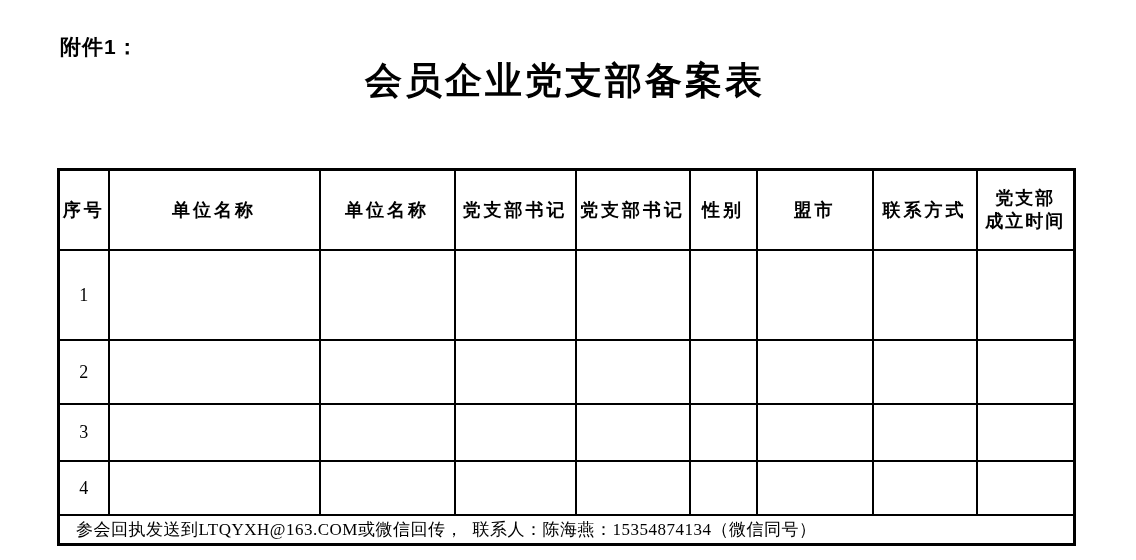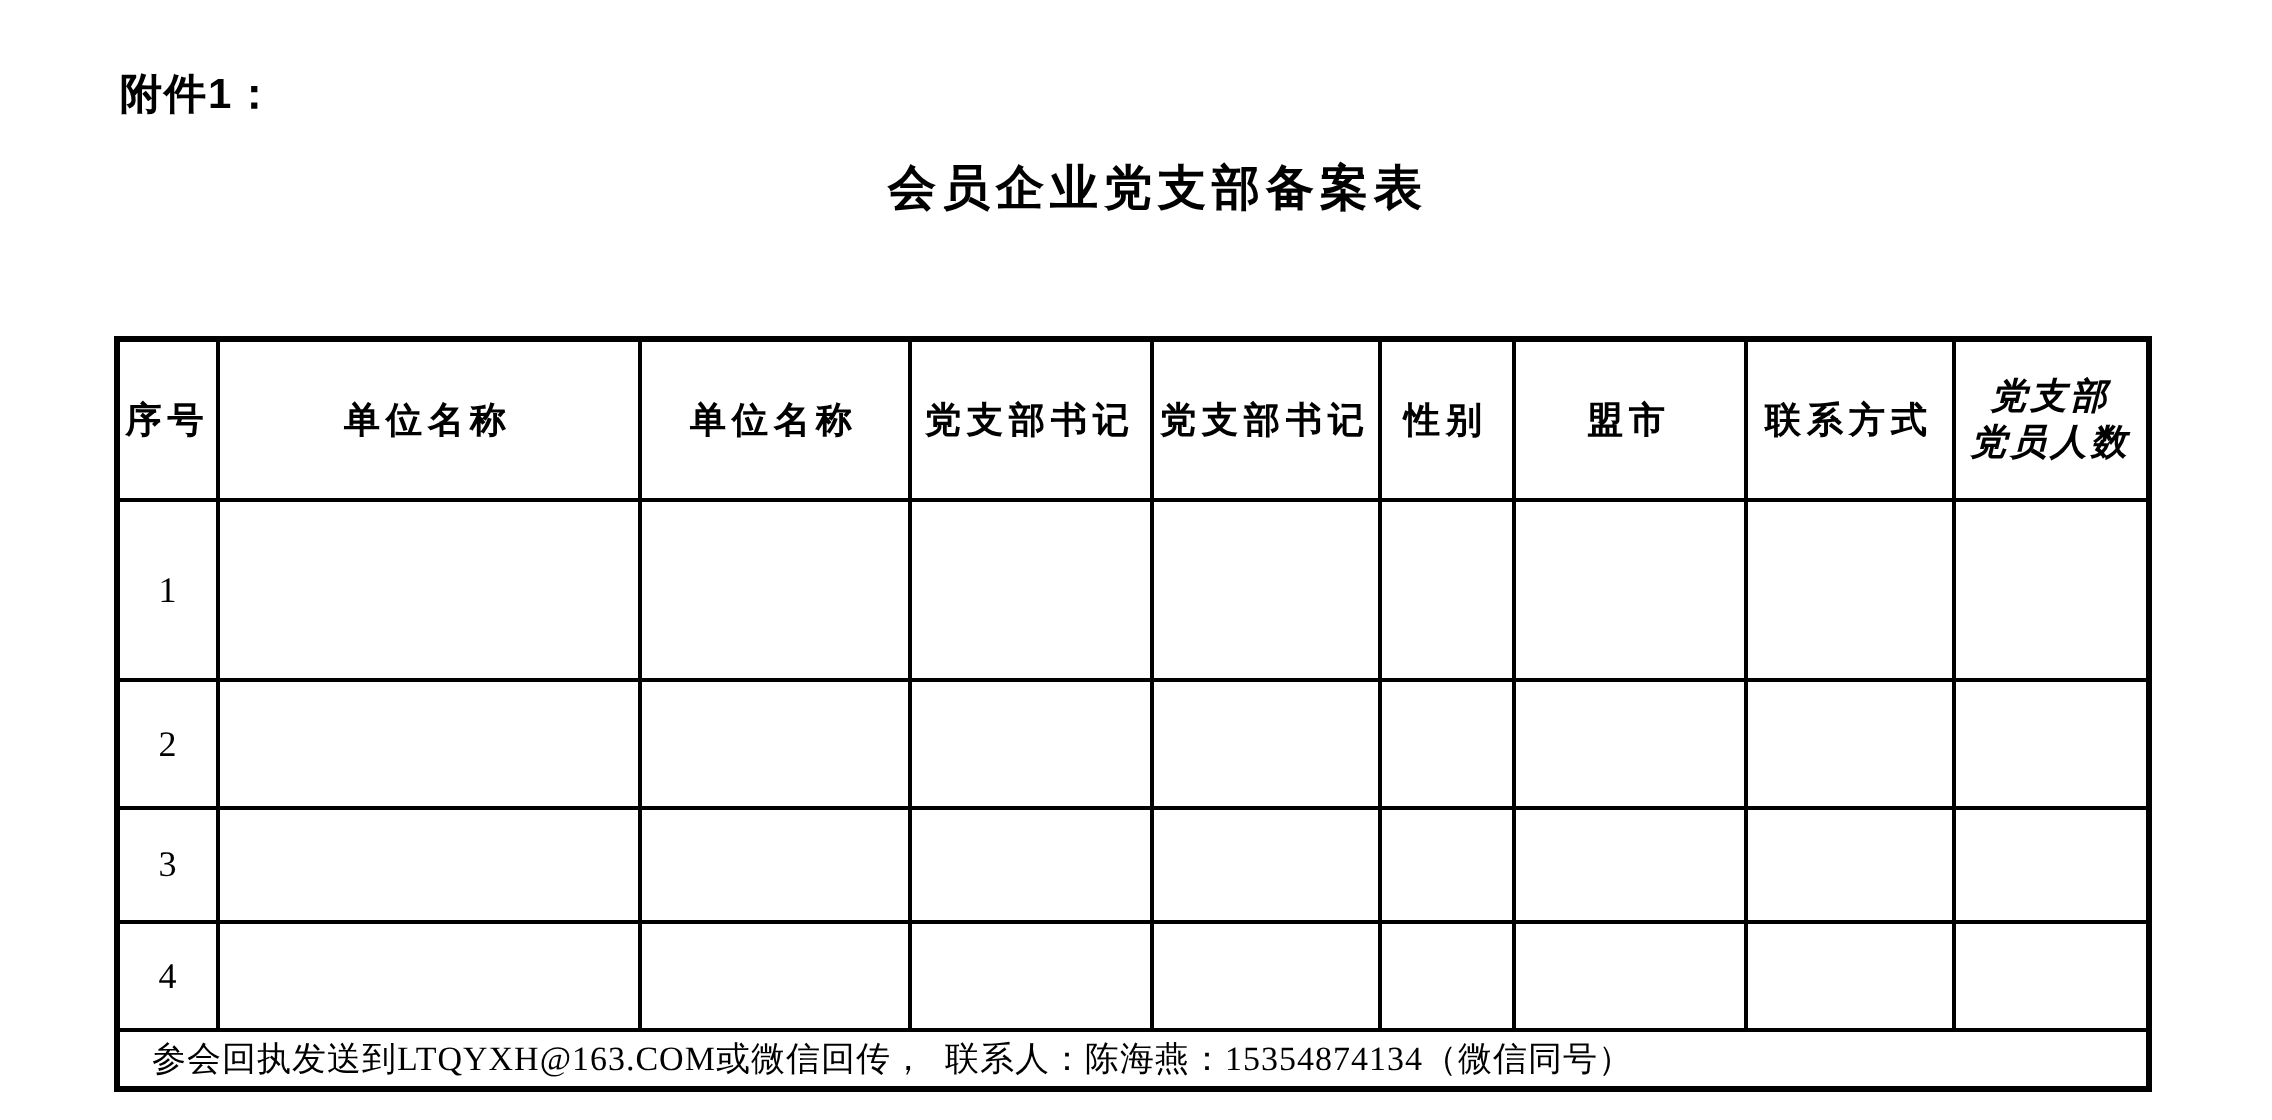--- a/index.html
+++ b/index.html
@@ -22,23 +22,23 @@
     font-family: "Liberation Sans", "DejaVu Sans", sans-serif;
     font-weight: bold;
     font-size: 21px;
     letter-spacing: 1px;
   }
   .doc-title {
     position: absolute;
     left: 57px;
     top: 62px;
     width: 1016px;
-    margin: 14px;
+    margin: 0;
     text-align: center;
-    font-size: 24px;
+    font-size: 37px;
     font-weight: bold;
     letter-spacing: 3px;
     line-height: 38px;
   }
   table.filing-table {
     position: absolute;
     left: 57px;
     top: 120px;
     width: 1016px;
     border-collapse: collapse;
@@ -56,21 +56,20 @@
     overflow: hidden;
   }
   .filing-table thead th {
     font-weight: bold;
     letter-spacing: 3px;
     height: 78px;
     line-height: 23px;
   }
   .filing-table thead th.two-line {
     letter-spacing: 2px;
-    font-style: italic;
   }
   .filing-table tr.body-row-1 td { height: 88px; }
   .filing-table tr.body-row-2 td { height: 62px; }
   .filing-table tr.body-row-3 td { height: 55px; }
   .filing-table tr.body-row-4 td { height: 52px; }
   .filing-table td.row-number {
     font-size: 18px;
   }
   .filing-table tr.footer-row td {
     height: 27px;
@@ -108,21 +107,21 @@
         <th>序号</th>
         <th>单位名称</th>
         <th>单位名称</th>
         <th>党支部书记</th>
         <th>党支部书记</th>
         <th>性别</th>
         <th>盟市</th>
         <th>联系方式</th>
         <th class="two-line">
           <span>党支部</span><br>
-          <span>党员人数</span>
+          <span>成立时间</span>
         </th>
       </tr>
     </thead>
     <tbody>
       <tr class="body-row-1">
         <td class="row-number">1</td>
         <td></td>
         <td></td>
         <td></td>
         <td></td>

